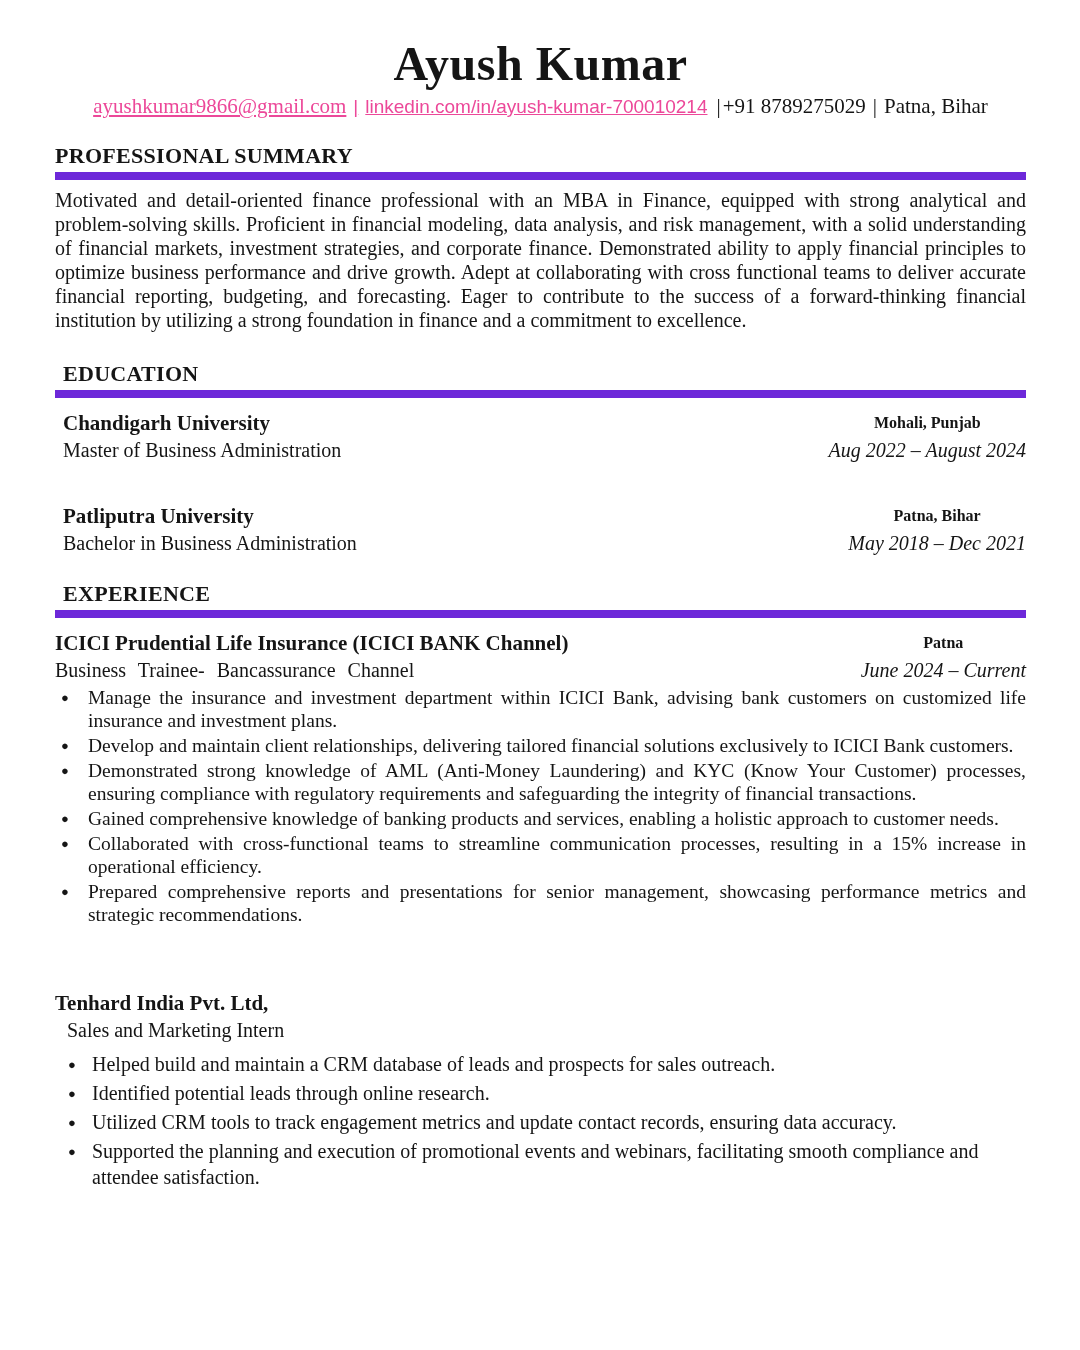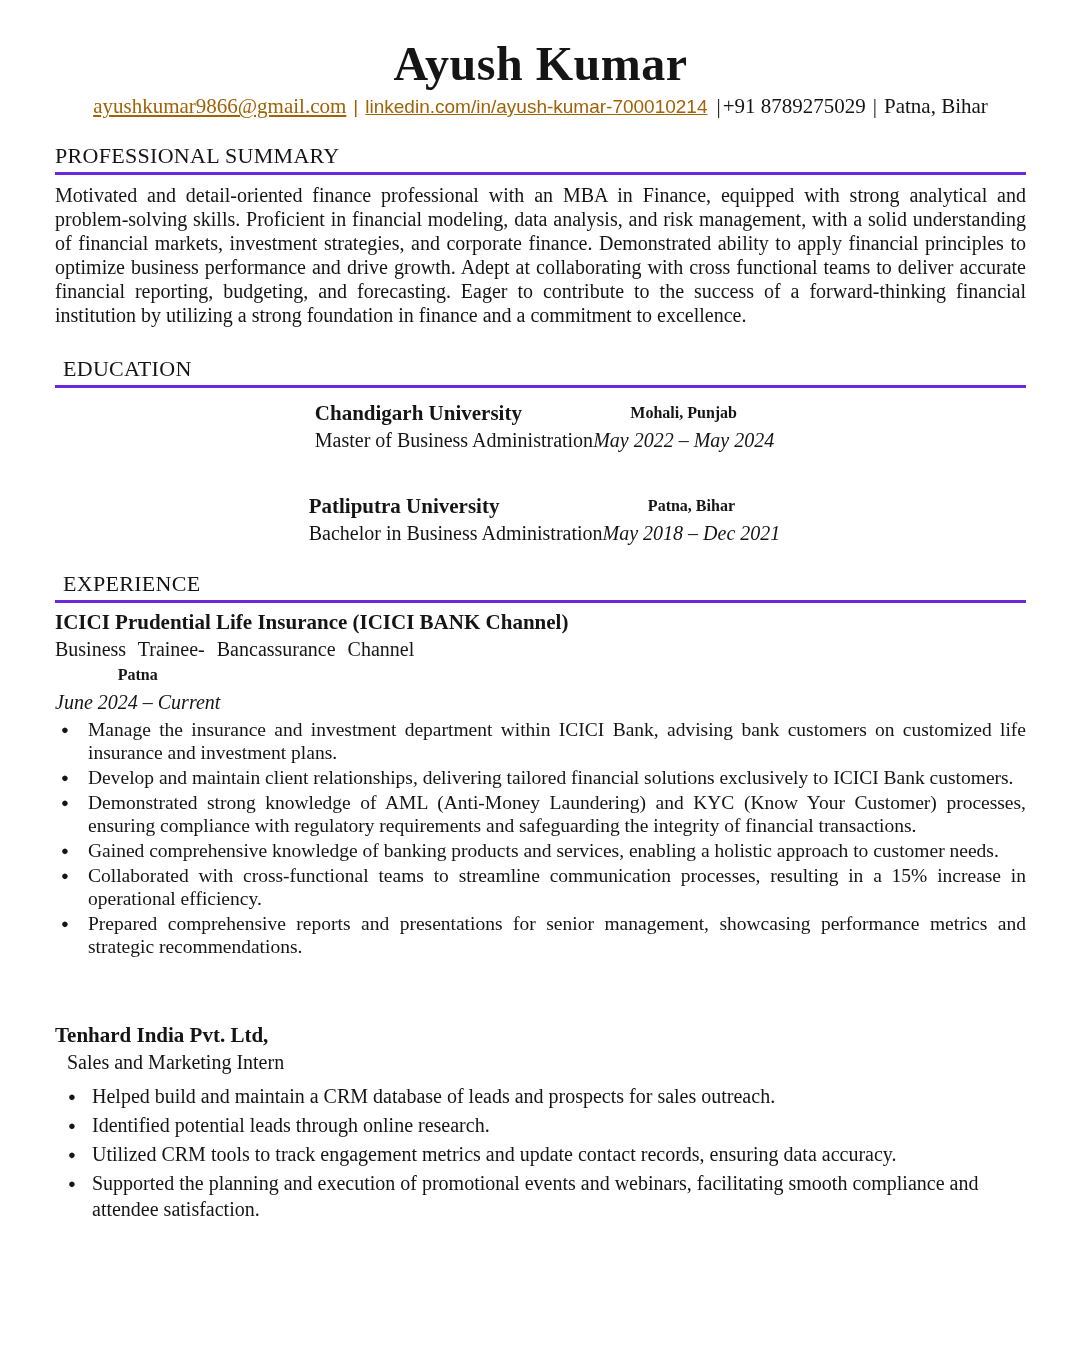--- a/index.html
+++ b/index.html
@@ -20,63 +20,63 @@
     letter-spacing:.5px;
     line-height:48px;
   }
   .contact {
     text-align:center;
     margin-top:5px;
     font-size:21px;
     line-height:27px;
     white-space:nowrap;
   }
-  .link { color:#a16207; text-decoration:underline; cursor:pointer; }
+  .link { color:#ec4899; text-decoration:underline; cursor:pointer; }
   .sans { font-family:"Liberation Sans", sans-serif; font-size:19px; }
   .sep-sp { margin:0 7px; }
   .sep-tight { margin-left:9px; margin-right:2px; }
   .sep-mid { margin:0 7px; }
 
   
   .section-heading {
     font-size:22px;
-    font-weight:400;
+    font-weight:700;
     letter-spacing:.3px;
     line-height:27px;
-    border-bottom:3px solid #6d28d9;
+    border-bottom:8px solid #6d28d9;
     padding-bottom:3px;
   }
   .heading-indent { text-indent:8px; }
 
   .summary-heading-wrap { margin-top:22px; }
   .summary-text {
     margin-top:8px;
     font-size:20px;
     line-height:24px;
     text-align:justify;
   }
 
   
   .edu-heading-wrap { margin-top:28px; }
   .entry-row {
     display:flex;
-    justify-content:center;
+    justify-content:space-between;
     align-items:flex-start;
   }
   .edu-row { margin-top:12px; padding-left:8px; }
   .edu-row + .edu-row { margin-top:40px; }
   .entry-title { font-size:21px; font-weight:700; line-height:26px; }
   .entry-sub { font-size:20px; line-height:25px; margin-top:2px; }
   .entry-right { display:flex; flex-direction:column; align-items:center; }
   .entry-loc { font-size:16px; font-weight:700; line-height:26px; }
   .entry-dates { font-size:20px; font-style:italic; line-height:25px; margin-top:2px; }
 
   
   .exp-heading-wrap { margin-top:24px; }
-  .exp-row { margin-top:6px;flex-direction:column; }
+  .exp-row { margin-top:12px; }
   .wide-words { word-spacing:7px; }
   .bullets { list-style:none; margin-top:3px; }
   .bullets li {
     position:relative;
     padding-left:33px;
     font-size:19.5px;
     line-height:23px;
     text-align:justify;
     margin-bottom:2px;
   }
@@ -123,21 +123,21 @@
       <h2 class="section-heading heading-indent">EDUCATION</h2>
     </div>
 
     <div class="entry-row edu-row">
       <div class="entry-left">
         <div class="entry-title">Chandigarh University</div>
         <div class="entry-sub">Master of Business Administration</div>
       </div>
       <div class="entry-right">
         <div class="entry-loc">Mohali, Punjab</div>
-        <div class="entry-dates">May 2022 – May 2024</div>
+        <div class="entry-dates">Aug 2022 – August 2024</div>
       </div>
     </div>
 
     <div class="entry-row edu-row">
       <div class="entry-left">
         <div class="entry-title">Patliputra University</div>
         <div class="entry-sub">Bachelor in Business Administration</div>
       </div>
       <div class="entry-right">
         <div class="entry-loc">Patna, Bihar</div>

